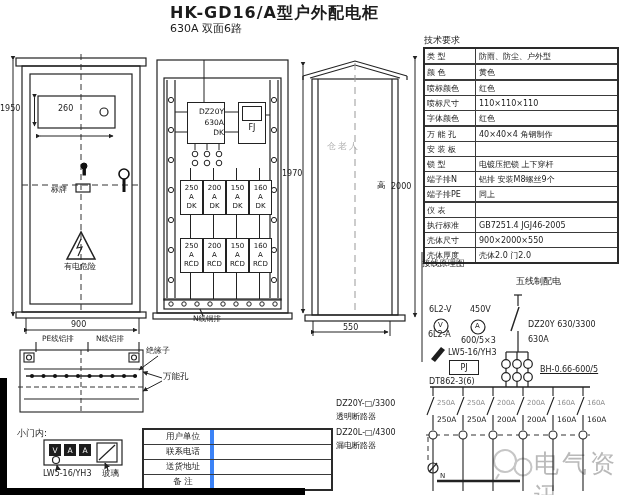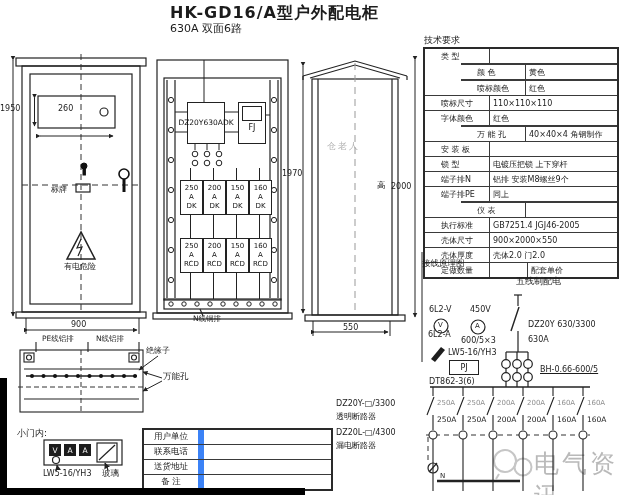--- a/index.html
+++ b/index.html
@@ -5,36 +5,36 @@
   html,body{margin:0;padding:0;background:#e8e8e8;}
   #canvas{position:relative;width:640px;height:495px;background:#ffffff;overflow:hidden;
           font-family:"DejaVu Sans","Liberation Sans",sans-serif;}
   .t{position:absolute;white-space:nowrap;color:#1c1c1c;font-size:8px;line-height:1.15;z-index:2;}
   .c{text-align:left;}
   .gray{color:#8f8f8f;}
   
   .ttab{position:absolute;left:423px;top:47px;width:192px;border:2px solid #2a2a2a;z-index:2;}
   .trow{display:flex;height:14px;border-top:1px solid #3a3a3a;font-size:8px;color:#1c1c1c;align-items:stretch;}
   .trow:first-child{border-top:none;}
-  .grp{border-top-width:2px;margin-left:36px;}
-  .tl{width:48px;padding-left:16px;border-right:1px solid #3a3a3a;display:flex;align-items:center;}
+  .grp{border-top-width:2px;}
+  .tl{width:48px;padding-left:2px;border-right:1px solid #3a3a3a;display:flex;align-items:center;}
   .tv{flex:1;padding-left:3px;display:flex;align-items:center;}
   .tx{width:86px;border-left:1px solid #3a3a3a;padding-left:3px;display:flex;align-items:center;}
   
   .itab{position:absolute;left:142px;top:428px;width:187px;border:2px solid #2a2a2a;z-index:2;background:#fff;}
   .irow{display:flex;height:14px;border-top:1px solid #3a3a3a;font-size:8.5px;color:#1c1c1c;}
   .irow:first-child{border-top:none;}
-  .il{width:54px;display:flex;align-items:center;justify-content:center;border-right:6px solid #3b82f6;}
+  .il{width:54px;display:flex;align-items:center;justify-content:center;border-right:4px solid #3b82f6;padding-left:12px;}
   .iv{flex:1;}
   
   .bk{position:absolute;width:21px;height:33px;border:1.2px solid #222;background:#fff;display:flex;
       flex-direction:column;align-items:center;justify-content:center;font-size:7px;line-height:1.3;
       z-index:2;color:#111;}
   .mainbox{position:absolute;left:187px;top:102px;width:36px;height:40px;border:1.3px solid #222;background:#fff;
-      display:flex;flex-direction:row;align-items:center;justify-content:center;font-size:7.5px;line-height:1.4;z-index:2;color:#111;}
+      display:flex;flex-direction:column;align-items:flex-end;justify-content:center;font-size:7.5px;line-height:1.4;z-index:2;color:#111;}
   .fjbox{position:absolute;left:238px;top:102px;width:26px;height:40px;border:1.3px solid #222;background:#fff;z-index:2;}
   .fjin{position:absolute;left:3px;top:3px;width:18px;height:13px;border:1px solid #222;}
   .fjlab{position:absolute;left:0;top:20px;width:100%;text-align:center;font-size:8px;color:#111;}
   .msq{position:absolute;width:12px;height:12px;background:#1d1d1d;color:#fff;font-size:7.5px;display:flex;
        align-items:center;justify-content:center;z-index:2;}
   .pjbox{position:absolute;left:449px;top:360px;width:28px;height:13px;border:1.4px solid #222;z-index:2;
          display:flex;align-items:center;justify-content:center;font-size:8px;color:#111;background:#fff;}
   .blackbar{position:absolute;background:#000;z-index:3;}
   .wmtext{position:absolute;left:534px;top:447px;font-size:25px;letter-spacing:3px;color:#b9b9b9;z-index:0;}
   .wmside{position:absolute;left:327px;top:140px;font-size:9px;color:#b3b3b3;z-index:0;letter-spacing:2px;}
@@ -262,20 +262,21 @@
     </g>
   </svg>
 
   <div class="t c" style="left:170px;top:4px;width:340px;font-size:16px;font-weight:bold;letter-spacing:1px;">HK-GD16/A型户外配电柜</div>
   <div class="t c" style="left:170px;top:23px;width:340px;font-size:11px;">630A  双面6路</div>
 
   <div class="t" style="left:424px;top:35px;font-size:9px;">技术要求</div>
   <div class="ttab">
     <div class="trow">
         <span class="tl">类  型</span>
+        <span class="tv">防雨、防尘、户外型</span>
       </div>
     <div class="trow grp">
         <span class="tl">颜  色</span>
         <span class="tv">黄色</span>
       </div>
     <div class="trow grp">
         <span class="tl">喷标颜色</span>
         <span class="tv">红色</span>
       </div>
     <div class="trow">
@@ -313,25 +314,20 @@
         <span class="tl">执行标准</span>
         <span class="tv">GB7251.4  JGJ46-2005</span>
       </div>
     <div class="trow">
         <span class="tl">壳体尺寸</span>
         <span class="tv">900×2000×550</span>
       </div>
     <div class="trow">
         <span class="tl">壳体厚度</span>
         <span class="tv">壳体2.0  门2.0</span>
-      </div>
-    <div class="trow">
-        <span class="tl">定做数量</span>
-        <span class="tv"></span>
-        <span class="tx">配套单价</span>
       </div>
   </div>
   <div class="t" style="left:422px;top:259px;font-size:8.5px;">接线原理图</div>
 
   <div class="t" style="left:0px;top:104px;">1950</div>
   <div class="t" style="left:22px;top:104px;padding-left:36px;">260</div>
   <div class="t" style="left:51px;top:185px;">标牌</div>
   <div class="t" style="left:64px;top:262px;">有电危险</div>
   <div class="t" style="left:71px;top:320px;">900</div>
   <div class="t" style="left:42px;top:335px;font-size:7.5px;">PE线铝排</div>

